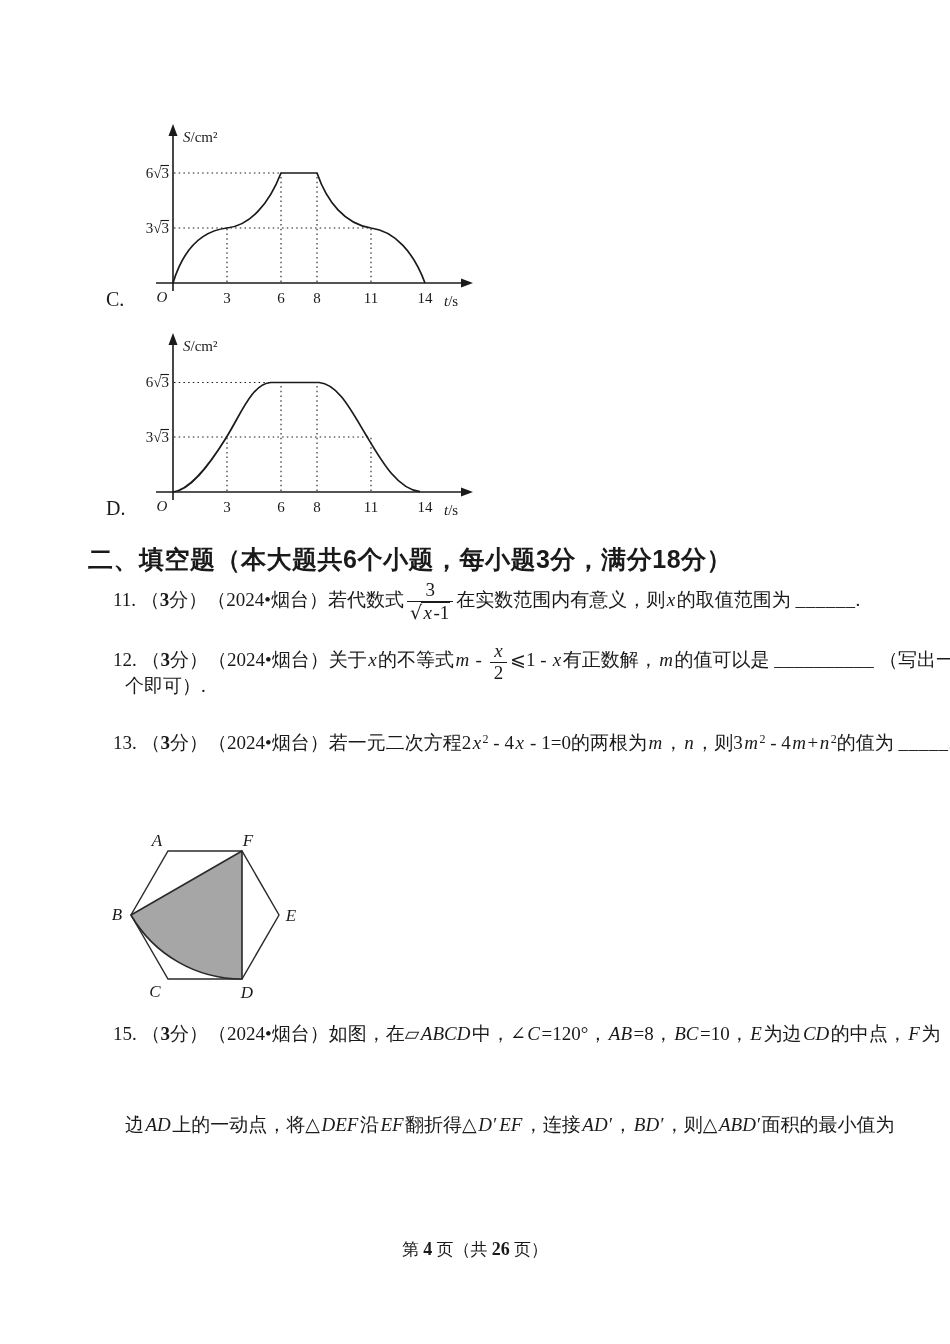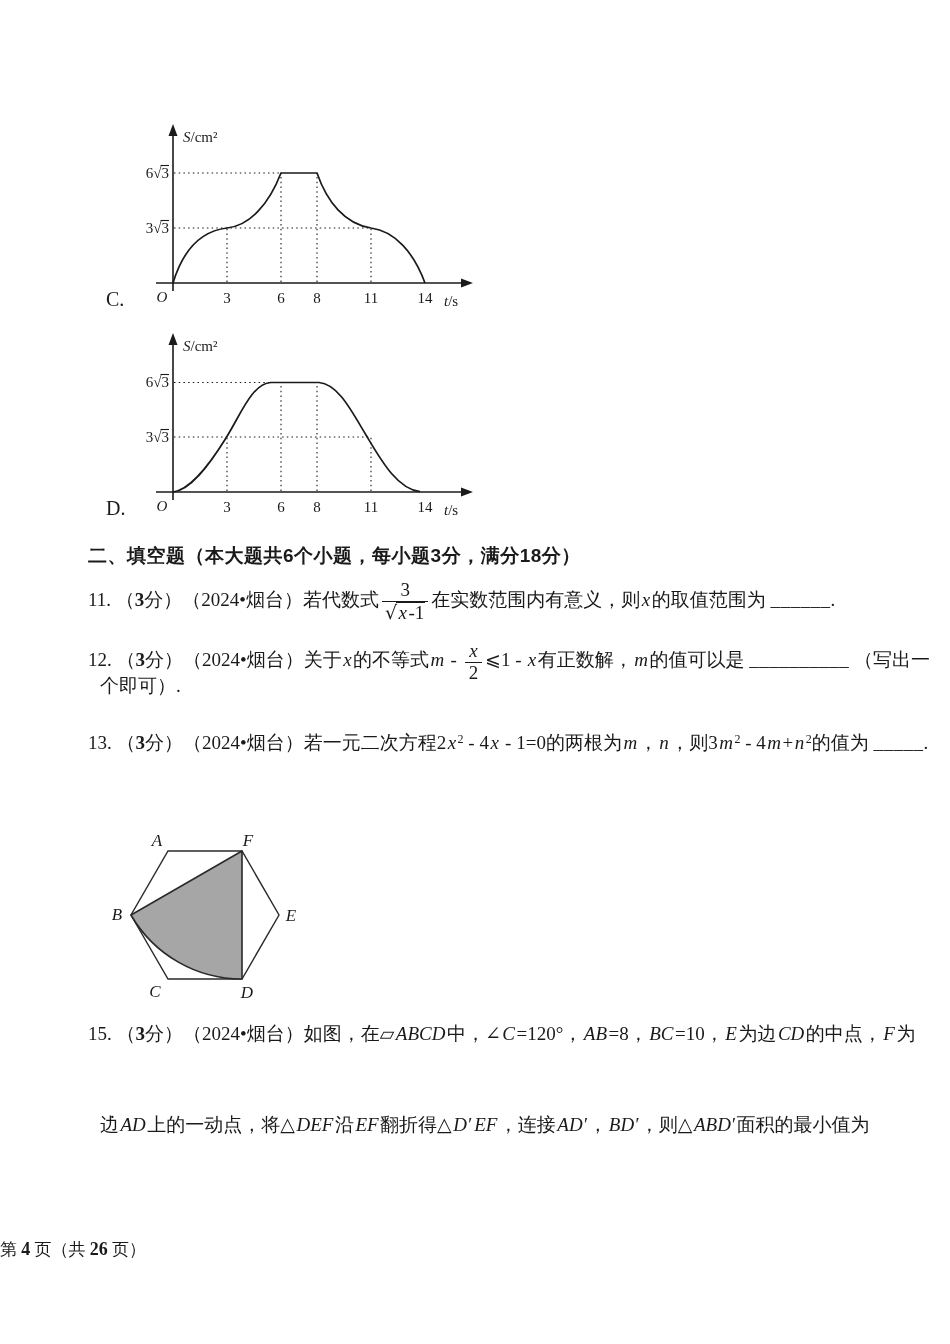--- a/index.html
+++ b/index.html
@@ -1,41 +1,41 @@
 <!DOCTYPE html>
 <html><head>
 <meta charset="utf-8">
 <style>
   html,body{margin:0;padding:0;background:#fff;}
   .page{position:relative;width:950px;height:1344px;background:#ffffff;overflow:hidden;
         font-family:"Liberation Serif","DejaVu Serif",serif;color:#1a1a1a;}
   .opt-label{position:absolute;font-size:20px;font-family:"Liberation Serif",serif;}
-  .sec-header{position:absolute;left:88px;top:543px;font-size:19px;font-weight:bold;
+  .sec-header{position:absolute;left:88px;top:543px;font-size:25px;font-weight:bold;
               font-family:"Liberation Sans","DejaVu Sans",sans-serif;letter-spacing:.5px;}
-  .qline{position:absolute;font-size:19px;line-height:1.3;white-space:nowrap;}
+  .qline{position:absolute;font-size:19px;line-height:1.3;white-space:nowrap;margin-left:25px;}
   .qline .i{font-style:italic;margin:0 1.5px;}
   .qline .b{font-weight:bold;}
   .qline .sup{font-size:12px;position:relative;top:-6px;}
   .qline .blank{letter-spacing:.5px;font-style:italic;}
   .frac{display:inline-block;vertical-align:middle;text-align:center;margin:0 3px;line-height:1.08;}
   .fnum{display:block;border-bottom:1.4px solid #1a1a1a;padding:0 3px;}
   .fden{display:block;padding:0 3px;}
   .sqrt{white-space:nowrap;}
   .rsign{font-family:"DejaVu Sans",sans-serif;}
   .rad{display:inline-block;border-top:1.4px solid #1a1a1a;margin-left:-1px;padding:0 1px;}
   .arc{position:relative;display:inline-block;font-style:italic;margin:0 2px;padding:0 2px;}
   .arc::before{content:"";position:absolute;left:-2px;right:-2px;top:-6px;height:8px;
                border-top:1.6px solid #1a1a1a;border-left:1.6px solid transparent;border-right:1.6px solid transparent;
                border-radius:50% 50% 0 0 / 100% 100% 0 0;}
   .graph{position:absolute;}
   .graph text{font-family:"Liberation Serif","DejaVu Serif",serif;font-size:15px;fill:#1a1a1a;}
   .graph .ital{font-style:italic;}
   .hexfig{position:absolute;}
   .hexfig text{font-family:"Liberation Serif","DejaVu Serif",serif;font-style:italic;font-size:17px;fill:#1a1a1a;}
-  .footer{position:absolute;left:0;top:1238px;width:950px;text-align:left;font-size:17px;
+  .footer{position:absolute;left:0;top:1238px;width:950px;text-align:center;font-size:17px;
           font-family:"Liberation Serif","DejaVu Serif",serif;}
   .footer .num{font-weight:bold;font-size:18px;}
 </style>
 </head>
 <body>
 
 <div class="page">
 
   <svg class="graph" style="left:138px;top:118px" width="360" height="200" viewBox="0 0 360 200">
     <g stroke="#1a1a1a" stroke-width="1.6">

